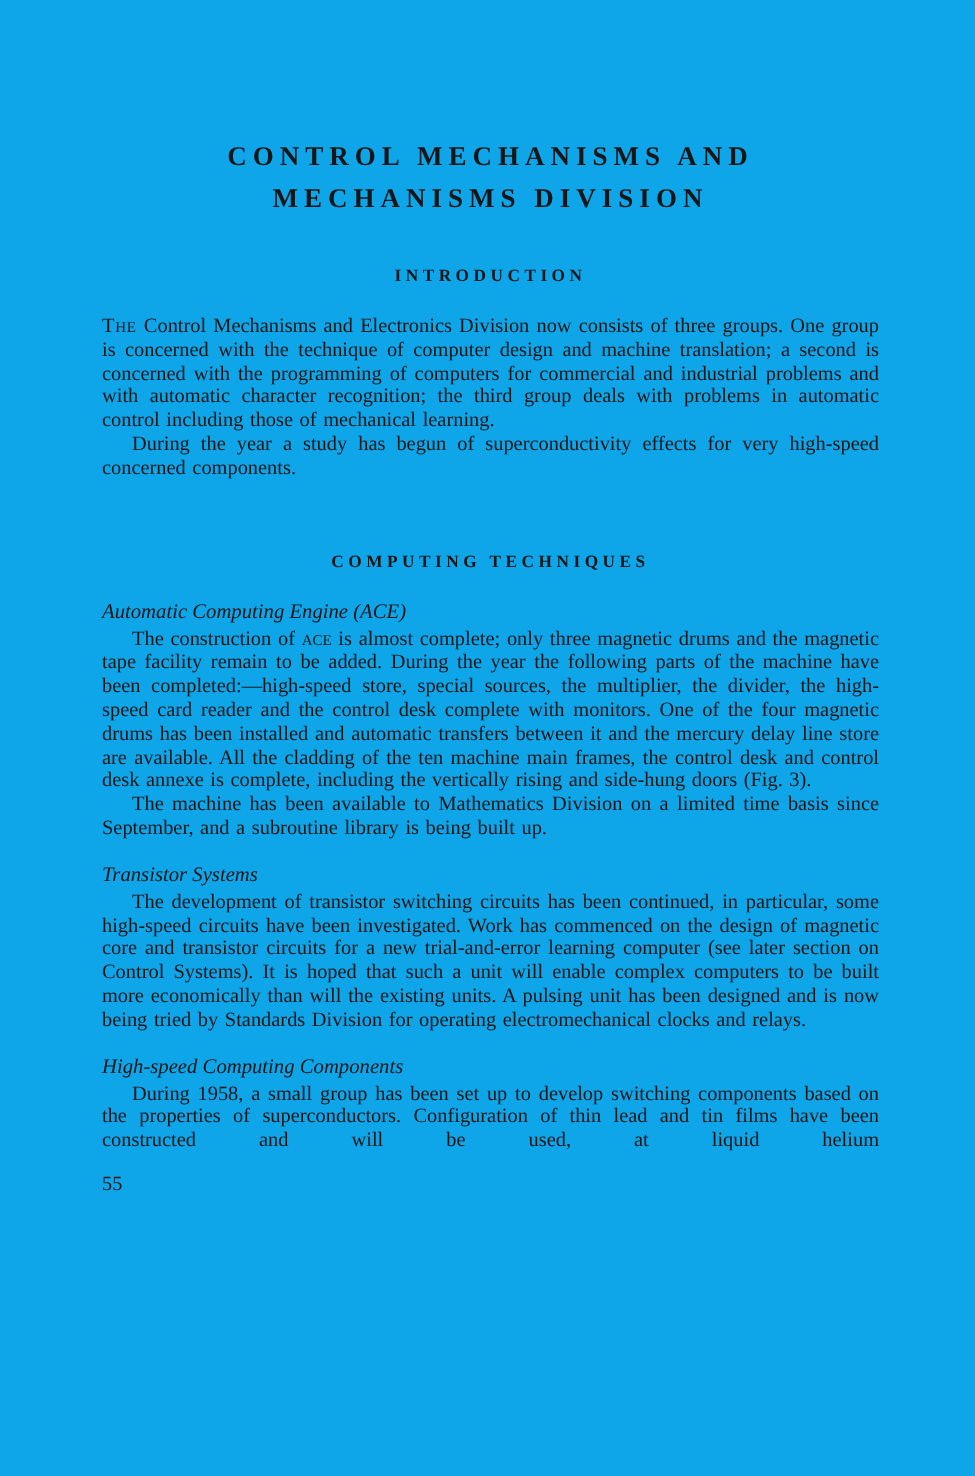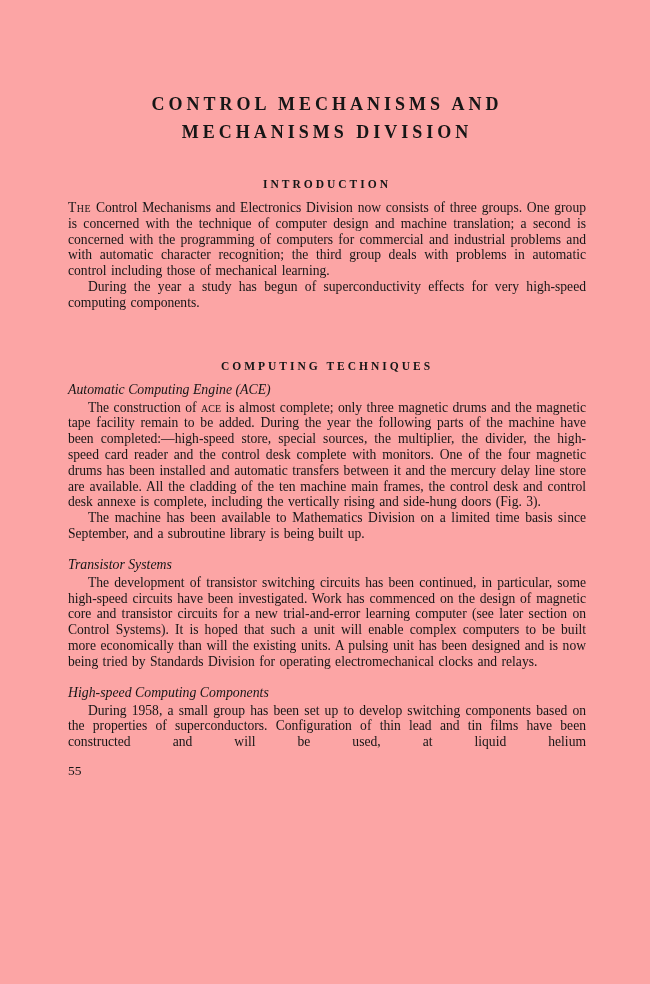--- a/index.html
+++ b/index.html
@@ -4,42 +4,42 @@
 <style>
   html, body {
     margin: 0;
     padding: 0;
     background: #ffffff;
   }
   .page {
     position: relative;
     width: 650px;
     height: 984px;
-    background: #fca5a5;
+    background: #0ea5e9;
     color: #161616;
     font-family: "Liberation Serif", "DejaVu Serif", serif;
     overflow: hidden;
     box-sizing: border-box;
     padding: 90px 64px 0 68px;
   }
   .doc-title {
     text-align: center;
     font-size: 18px;
     font-weight: bold;
     letter-spacing: 4px;
     line-height: 28px;
     margin: 0;
   }
   .section-heading {
     text-align: center;
     font-size: 11.5px;
     font-weight: bold;
     letter-spacing: 3px;
     line-height: 14px;
-    margin: 0;
+    margin: 18px;
   }
   .heading-intro { margin-top: 31px; }
   .heading-computing { margin-top: 48px; }
   .subheading {
     font-style: italic;
     font-size: 13.8px;
     line-height: 16px;
     margin: 15px 0 2px 0;
     font-weight: normal;
   }
@@ -69,21 +69,21 @@
 
   <h1 class="doc-title">
     <span>CONTROL MECHANISMS AND</span><br>
     <span>MECHANISMS DIVISION</span>
   </h1>
 
   <h2 class="section-heading heading-intro">INTRODUCTION</h2>
 
   <p class="body-para first-after-heading"><span class="lead-sc">The</span><span> Control Mechanisms and Electronics Division now consists of three groups. One group is concerned with the technique of computer design and machine translation; a second is concerned with the programming of computers for commercial and industrial problems and with automatic character recognition; the third group deals with problems in automatic control including those of mechanical learning.</span></p>
 
-  <p class="body-para indent">During the year a study has begun of superconductivity effects for very high-speed computing components.</p>
+  <p class="body-para indent">During the year a study has begun of superconductivity effects for very high-speed concerned components.</p>
 
   <h2 class="section-heading heading-computing">COMPUTING TECHNIQUES</h2>
 
   <h3 class="subheading subheading-first">Automatic Computing Engine (ACE)</h3>
 
   <p class="body-para indent"><span>The construction of </span><span class="sc">ace</span><span> is almost complete; only three magnetic drums and the magnetic tape facility remain to be added. During the year the following parts of the machine have been completed:—high-speed store, special sources, the multiplier, the divider, the high-speed card reader and the control desk complete with monitors. One of the four magnetic drums has been installed and automatic transfers between it and the mercury delay line store are available. All the cladding of the ten machine main frames, the control desk and control desk annexe is complete, including the vertically rising and side-hung doors (Fig. 3).</span></p>
 
   <p class="body-para indent">The machine has been available to Mathematics Division on a limited time basis since September, and a subroutine library is being built up.</p>
 
   <h3 class="subheading">Transistor Systems</h3>

